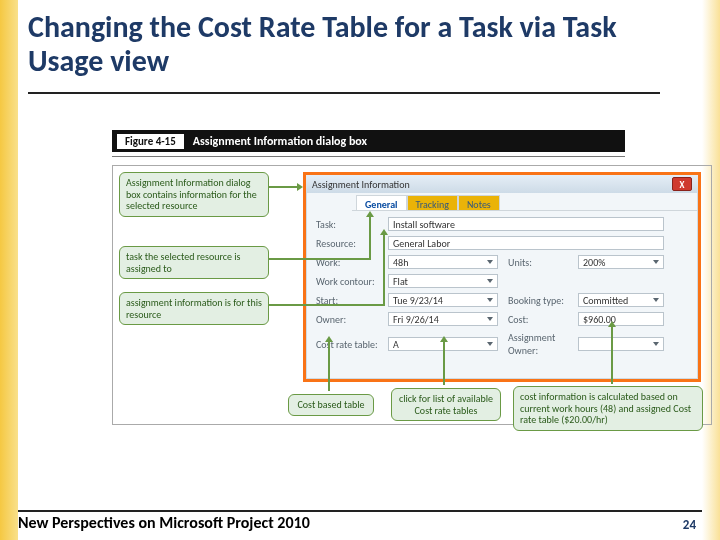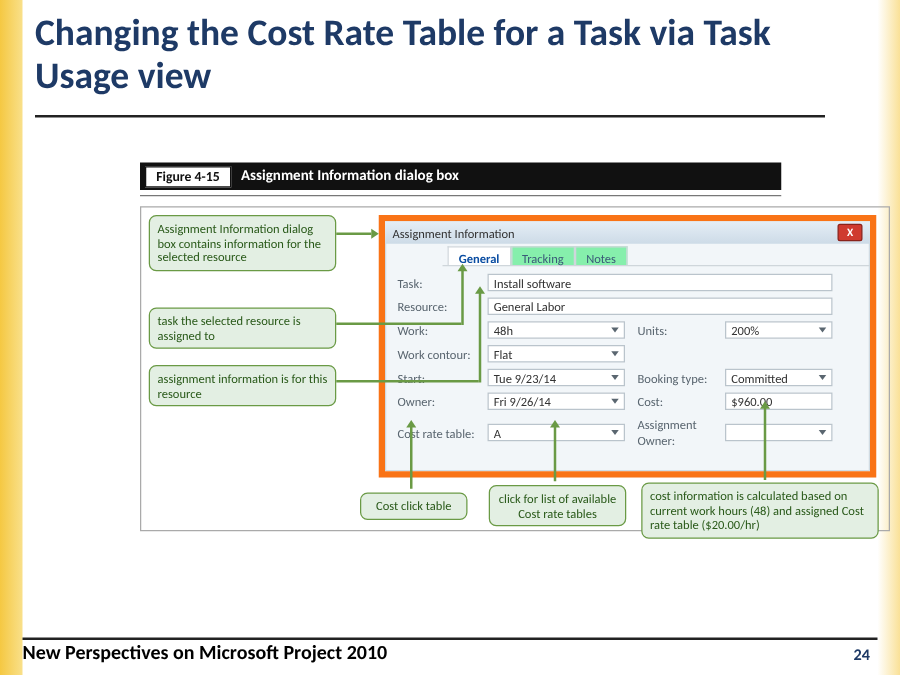--- a/index.html
+++ b/index.html
@@ -28,34 +28,34 @@
     font-weight:700; border:1px solid #111; font-size:11px; }
   .fig-title { font-weight:600; }
   .fig-rule { height:1px; background:#777; margin-top:4px; }
 
   .stage { position:relative; width:600px; height:260px; margin-top:8px;
     border:1px solid #aaa; }
 
   
   .dialog {
     position:absolute; left:190px; top:6px; width:398px; height:210px;
-    border:5px solid #f97316; background:#f2f6f9;
+    border:3px solid #f97316; background:#f2f6f9;
     box-shadow:0 0 0 1px #d0dbe3 inset;
     font-size:10px; color:#333;
   }
   .dlg-title { height:18px; background:linear-gradient(#e5eef6,#cddbe7);
     display:flex; align-items:center; justify-content:space-between;
     padding:0 6px; font-size:10px; }
   .close-btn { width:20px; height:14px; background:#cf3a2f; border:1px solid #8a221b;
     border-radius:2px; color:#fff; display:flex; align-items:center; justify-content:center;
     font-size:9px; line-height:1; font-weight:700; cursor:pointer;}
   .tabs-row { height:18px; display:flex; gap:0; padding:2px 4px 0 4px;
     border-bottom:1px solid #cfd6db;margin-left:46px;}
   .tab { padding:2px 8px 0; font-size:10px; border:1px solid #cfd6db; border-bottom:none;
-    background:#86efac; color:#3a5a78; cursor:pointer;}
+    background:#eab308; color:#3a5a78; cursor:pointer;}
   .tab.active { background:#fff; color:#0a4da2; font-weight:600;}
   .form { padding:6px 10px; display:grid;
     grid-template-columns: 72px 110px 10px 70px 86px;
     row-gap:5px; align-items:center;}
   .lbl { color:#5a6670; font-size:10px; }
   .fld { background:#fff; border:1px solid #bac4cc; height:14px; padding:0 4px;
     font-size:10px; display:flex; align-items:center; justify-content:space-between;}
   .car { width:0;height:0;border-left:3px solid transparent;border-right:3px solid transparent;
     border-top:4px solid #5a6670; margin-left:4px;}
   .btn-row { position:absolute; right:10px; bottom:8px; display:flex; gap:8px;}
@@ -186,21 +186,21 @@
     <div class="callout" style="left:6px; top:80px; width:150px;">task the selected resource is assigned to</div>
     <div class="arrow h" style="left:156px; top:92px; width:100px;"></div>
     <div class="arrow v" style="left:256px; top:50px; height:44px;"></div>
     <div class="arrowhead ah-up" style="left:253px; top:45px;"></div>
 
     <div class="callout" style="left:6px; top:126px; width:150px;">assignment information is for this resource</div>
     <div class="arrow h" style="left:156px; top:138px; width:114px;"></div>
     <div class="arrow v" style="left:270px; top:68px; height:72px;"></div>
     <div class="arrowhead ah-up" style="left:267px; top:63px;"></div>
 
-    <div class="callout" style="left:175px; top:228px; width:86px; text-align:center;">Cost click table</div>
+    <div class="callout" style="left:175px; top:228px; width:86px; text-align:center;">Cost based table</div>
     <div class="arrow v" style="left:215px; top:175px; height:50px;"></div>
     <div class="arrowhead ah-up" style="left:212px; top:170px;"></div>
 
     <div class="callout" style="left:278px; top:222px; width:110px; text-align:center;">click for list of available Cost rate tables</div>
     <div class="arrow v" style="left:330px; top:175px; height:44px;"></div>
     <div class="arrowhead ah-up" style="left:327px; top:170px;"></div>
 
     <div class="callout" style="left:400px; top:220px; width:190px;">cost information is calculated based on current work hours (48) and assigned Cost rate table ($20.00/hr)</div>
     <div class="arrow v" style="left:498px; top:160px; height:58px;"></div>
     <div class="arrowhead ah-up" style="left:495px; top:155px;"></div>

